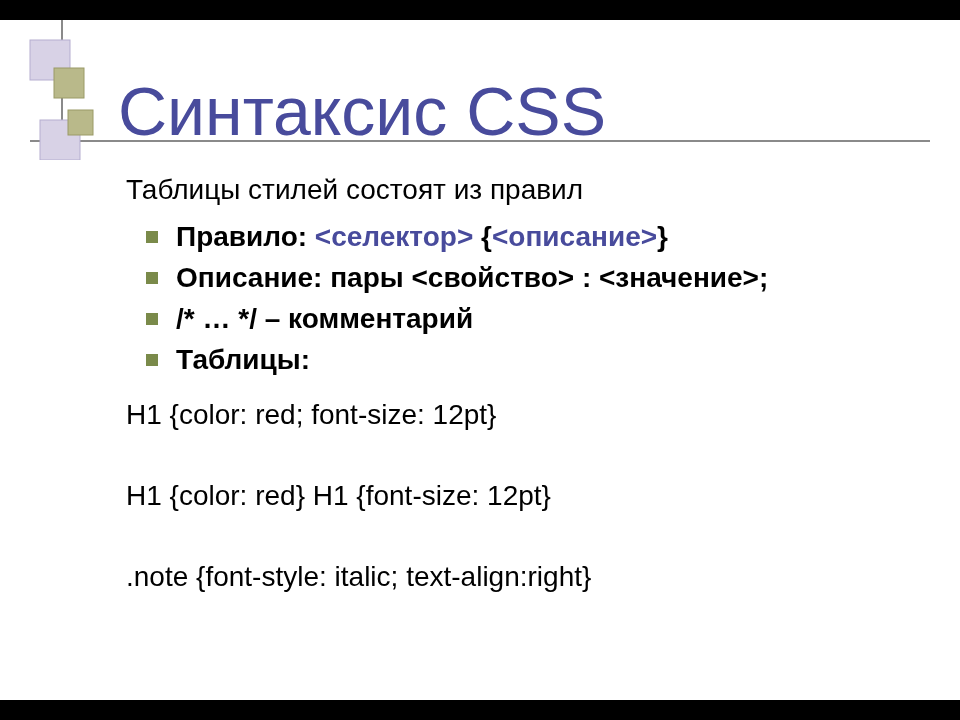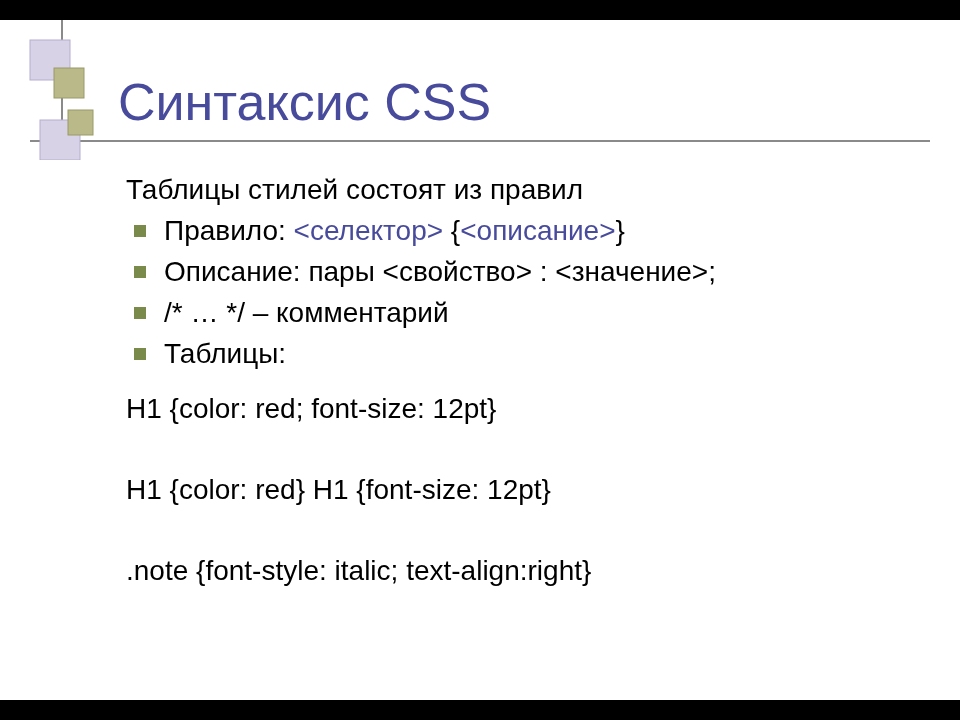--- a/index.html
+++ b/index.html
@@ -25,40 +25,41 @@
     left: 0;
     top: 0;
     width: 960px;
     height: 140px;
     pointer-events: none;
   }
   .title {
     position: absolute;
     left: 118px;
     top: 52px;
-    font-size: 52px;
+    font-size: 68px;
     color: #484b9c;
     font-weight: 400;
   }
   .content {
     position: absolute;
     left: 126px;
     top: 152px;
     width: 800px;
     font-size: 28px;
     color: #000;
     line-height: 1.25;
   }
   .intro {
     margin-bottom: 6px;
   }
   ul.lvl1 {
     list-style: none;
     padding: 0;
-    margin: 0;
+    margin: 12px;
+    font-weight: bold;
   }
   ul.lvl1 > li {
     position: relative;
     padding-left: 38px;
     margin-bottom: 6px;
     font-size: 28px;
   }
   ul.lvl1 > li::before {
     content: "";
     position: absolute;

